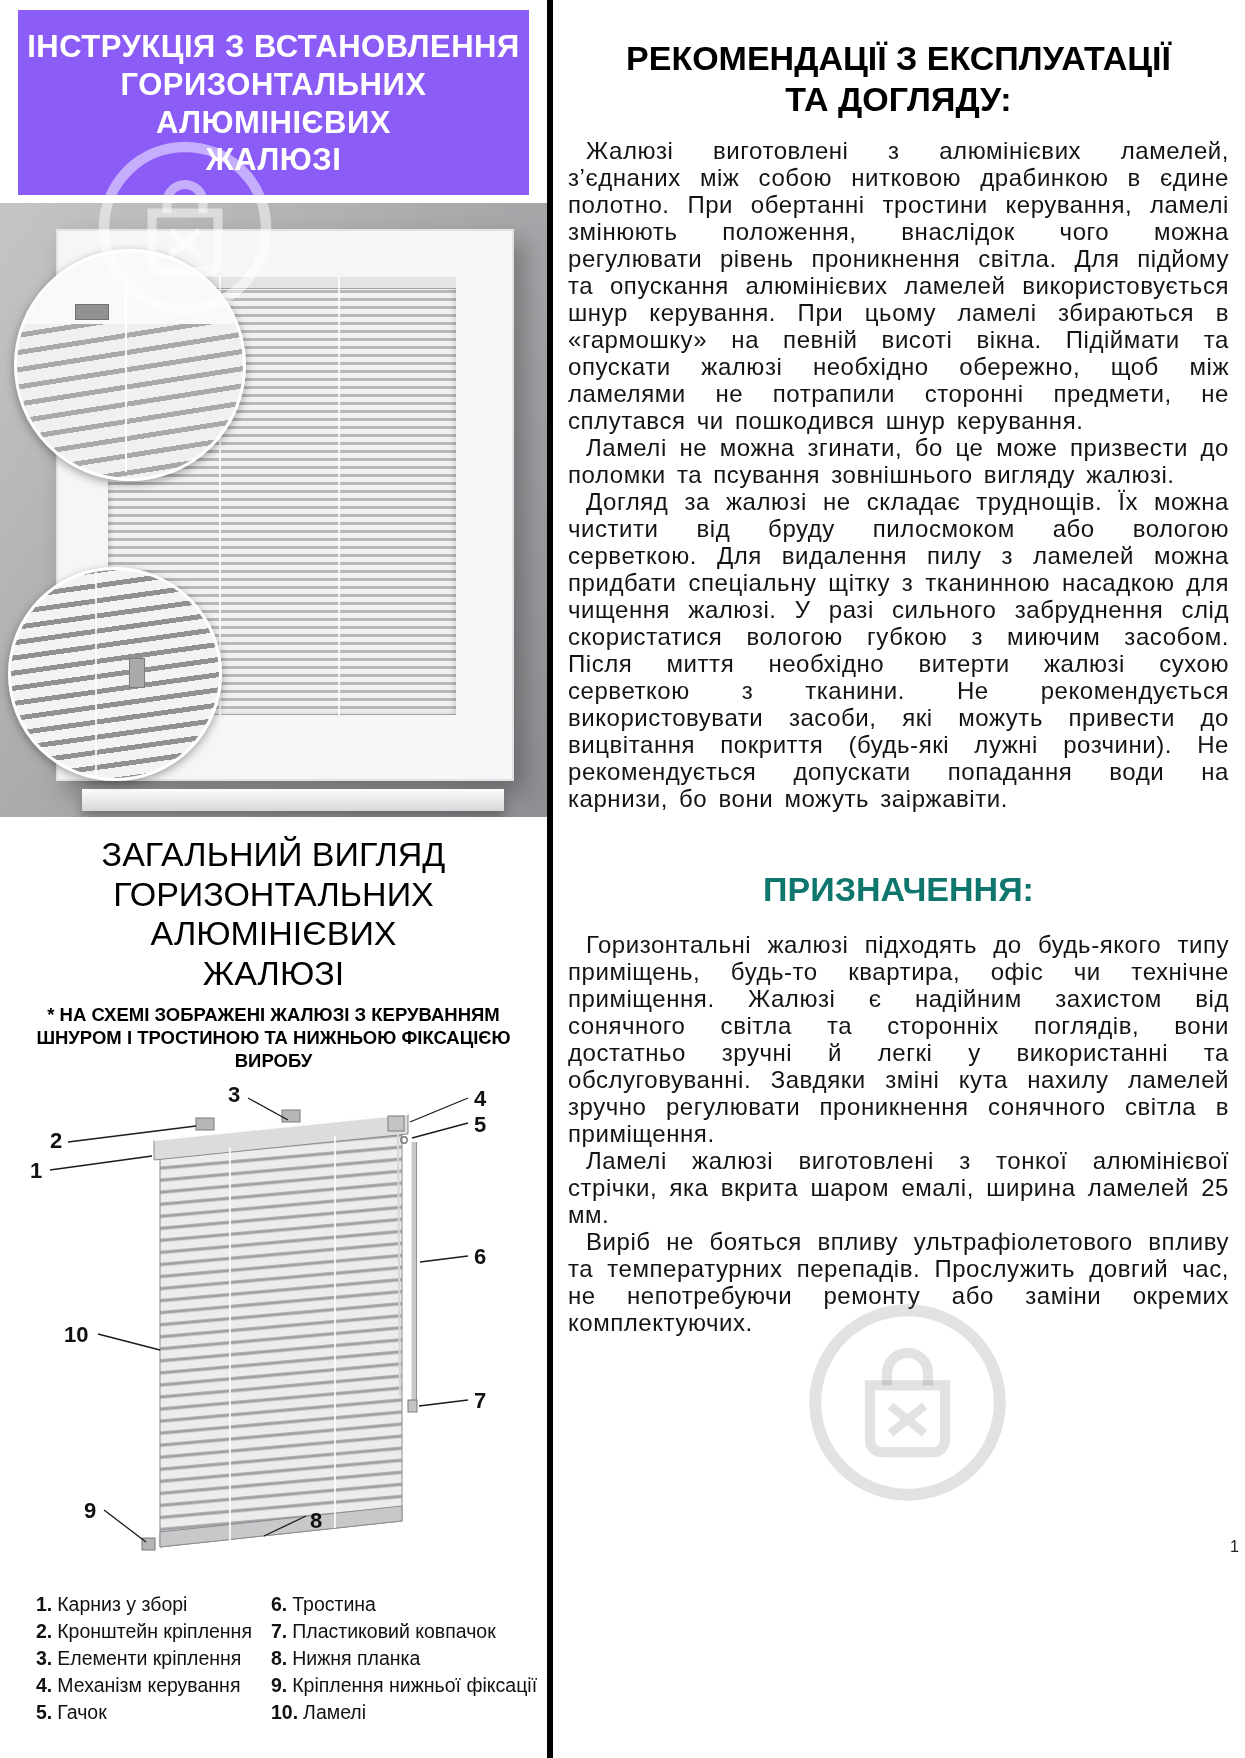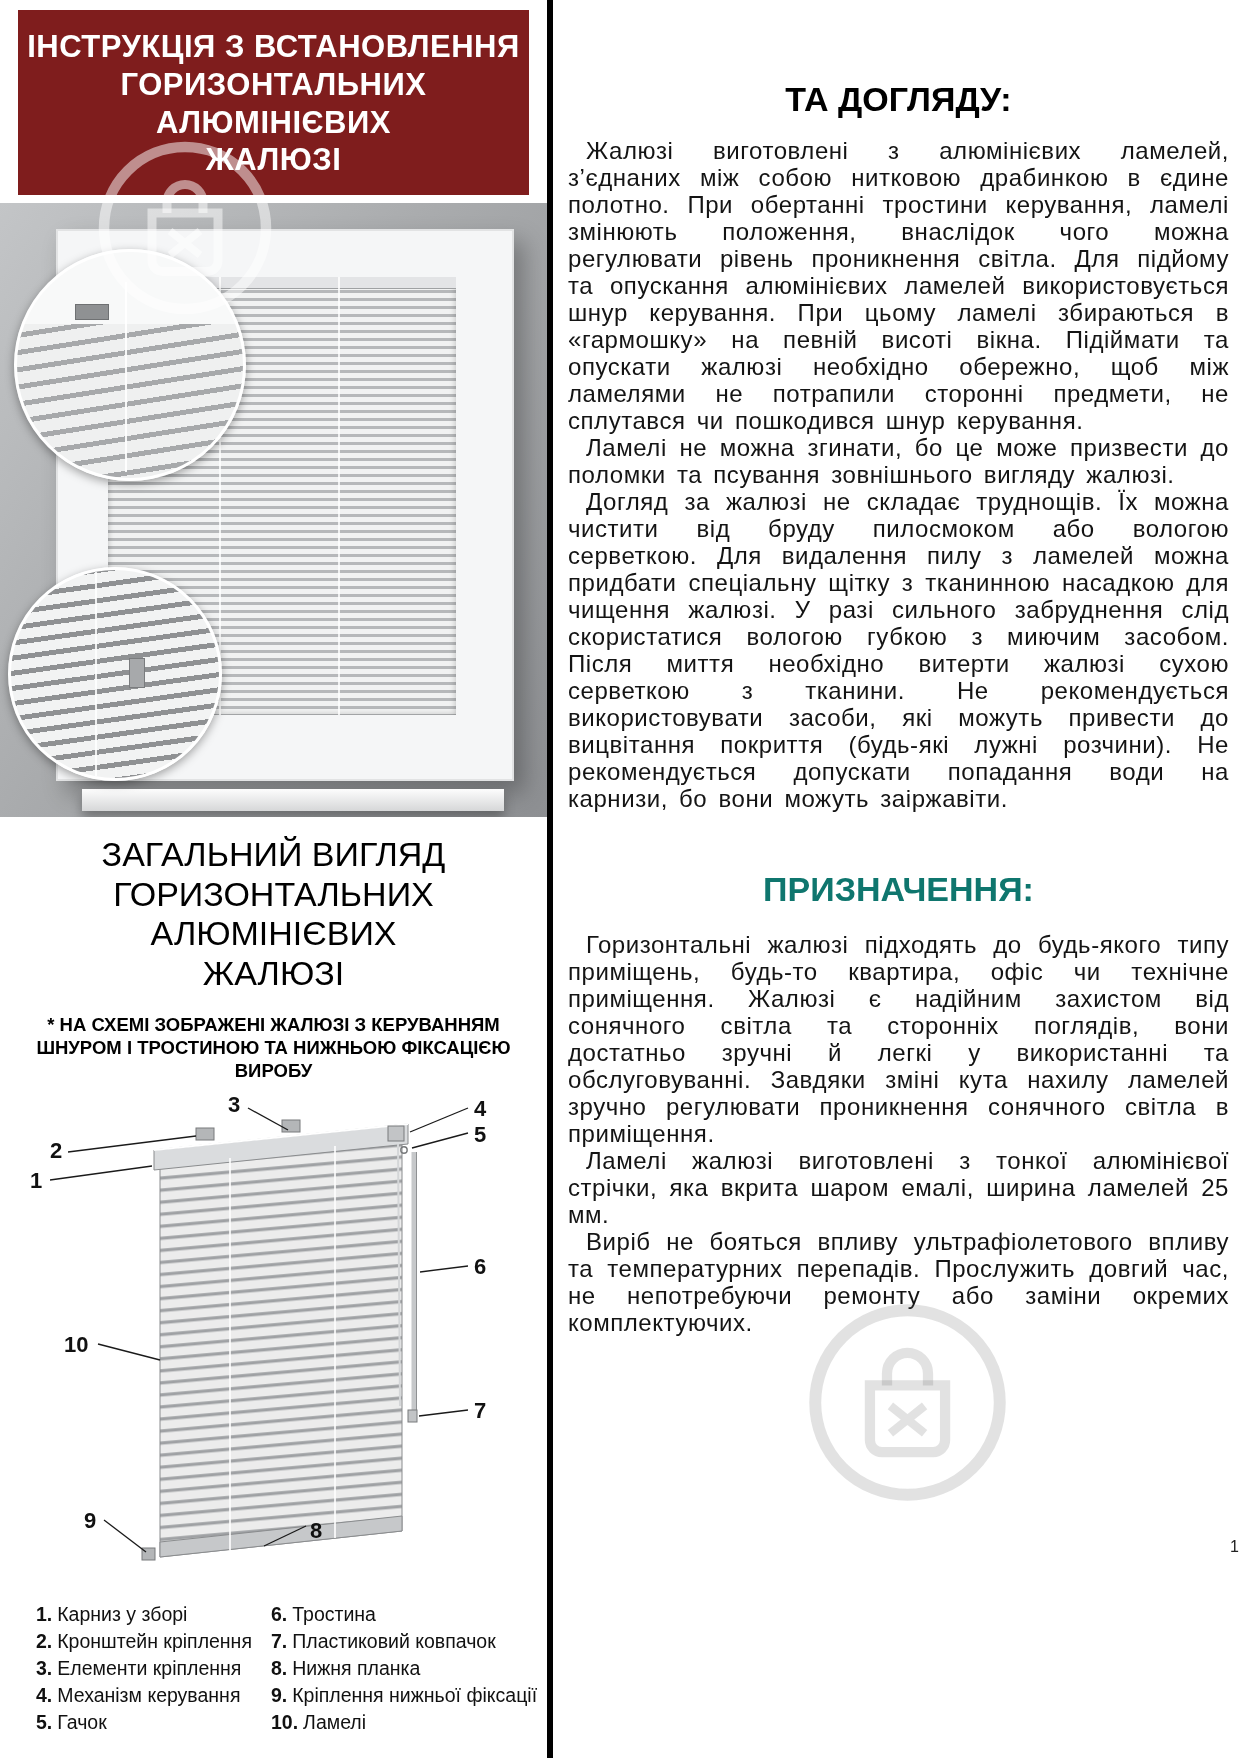--- a/index.html
+++ b/index.html
@@ -7,21 +7,21 @@
   body { font-family:"Liberation Sans", sans-serif; color:#111; }
   .page { position:relative; width:1245px; height:1758px; background:#fff; overflow:hidden; }
 
   
   .divider { position:absolute; left:547px; top:0; width:6px; height:1758px; background:#000; }
 
   
   .left-col { position:absolute; left:0; top:0; width:547px; }
 
   .header-box {
-    margin:10px 18px 8px 18px; background:#7f1d1d; color:#fff;
+    margin:10px 18px 8px 18px; background:#8b5cf6; color:#fff;
     text-align:center; padding:18px 6px 16px 6px;
     font-weight:bold; font-size:31px; line-height:1.22; letter-spacing:.5px;
   }
 
   
   .photo { position:relative; width:547px; height:614px;
     background:linear-gradient(125deg,#c3c5c7 0%,#a9abad 45%,#8d8f92 100%); overflow:hidden; }
   .win-outer { position:absolute; left:56px; top:26px; width:458px; height:552px;
     background:#f5f6f7; box-shadow: inset 0 0 0 2px #e2e3e4, 10px 12px 22px rgba(0,0,0,.28); }
   .win-inner { position:absolute; left:52px; top:48px; right:58px; bottom:66px;
@@ -46,21 +46,21 @@
   .c2-mech { position:absolute; left:118px; top:88px; width:16px; height:30px; background:#a7a9ab; border:1px solid #7a7c7e; }
   .c2-cord { position:absolute; left:84px; top:0; width:2px; height:214px; background:rgba(255,255,255,.85); }
 
   .watermark { position:absolute; pointer-events:none; z-index:4; }
   .watermark svg { width:100%; height:100%; }
   .wm1 { left:95px; top:138px; width:180px; height:180px; color:rgba(255,255,255,.5); }
   .wm2 { left:805px; top:1300px; width:205px; height:205px; color:rgba(110,110,110,.20); }
 
   .overview-title { margin-top:18px; text-align:center; font-weight:normal;
     font-size:34px; line-height:1.16; color:#000; }
-  .note { margin:20px auto 0 auto; width:500px; text-align:center;
+  .note { margin:10px auto 0 auto; width:500px; text-align:center;
     font-weight:bold; font-size:18.5px; line-height:1.25; color:#000; }
 
   .diagram { display:block; margin-top:4px; }
   .diagram text { font-family:"Liberation Sans", sans-serif; font-weight:bold; font-size:22px; fill:#111; }
   .diagram .leader { stroke:#1a1a1a; stroke-width:1.3; }
 
   .legend { display:flex; margin:19px 0 0 36px; font-size:19.5px; line-height:27px; color:#111; }
   .legend-col.first { width:235px; }
   .legend-item .ln { font-weight:bold; margin-right:5px; }
 
@@ -182,21 +182,21 @@
         <div class="legend-item"><span class="ln">7.</span><span>Пластиковий ковпачок</span></div>
         <div class="legend-item"><span class="ln">8.</span><span>Нижня планка</span></div>
         <div class="legend-item"><span class="ln">9.</span><span>Кріплення нижньої фіксації</span></div>
         <div class="legend-item"><span class="ln">10.</span><span>Ламелі</span></div>
       </div>
     </div>
   </div>
 
   <div class="right-col">
     <h2 class="rc-title">
-      <br>
+      <span>РЕКОМЕНДАЦІЇ З ЕКСПЛУАТАЦІЇ</span><br>
       <span>ТА ДОГЛЯДУ:</span>
     </h2>
     <div class="rc-body">
       <p class="body-par">Жалюзі виготовлені з алюмінієвих ламелей, з’єднаних між собою нитковою драбинкою в єдине полотно. При обертанні тростини керування, ламелі змінюють положення, внаслідок чого можна регулювати рівень проникнення світла. Для підйому та опускання алюмінієвих ламелей використовується шнур керування. При цьому ламелі збираються в «гармошку» на певній висоті вікна. Підіймати та опускати жалюзі необхідно обережно, щоб між ламелями не потрапили сторонні предмети, не сплутався чи пошкодився шнур керування.</p>
       <p class="body-par">Ламелі не можна згинати, бо це може призвести до поломки та псування зовнішнього вигляду жалюзі.</p>
       <p class="body-par">Догляд за жалюзі не складає труднощів. Їх можна чистити від бруду пилосмоком або вологою серветкою. Для видалення пилу з ламелей можна придбати спеціальну щітку з тканинною насадкою для чищення жалюзі. У разі сильного забруднення слід скористатися вологою губкою з миючим засобом. Після миття необхідно витерти жалюзі сухою серветкою з тканини. Не рекомендується використовувати засоби, які можуть привести до вицвітання покриття (будь-які лужні розчини). Не рекомендується допускати попадання води на карнизи, бо вони можуть заіржавіти.</p>
     </div>
 
     <h2 class="purpose-title">ПРИЗНАЧЕННЯ:</h2>
     <div>

